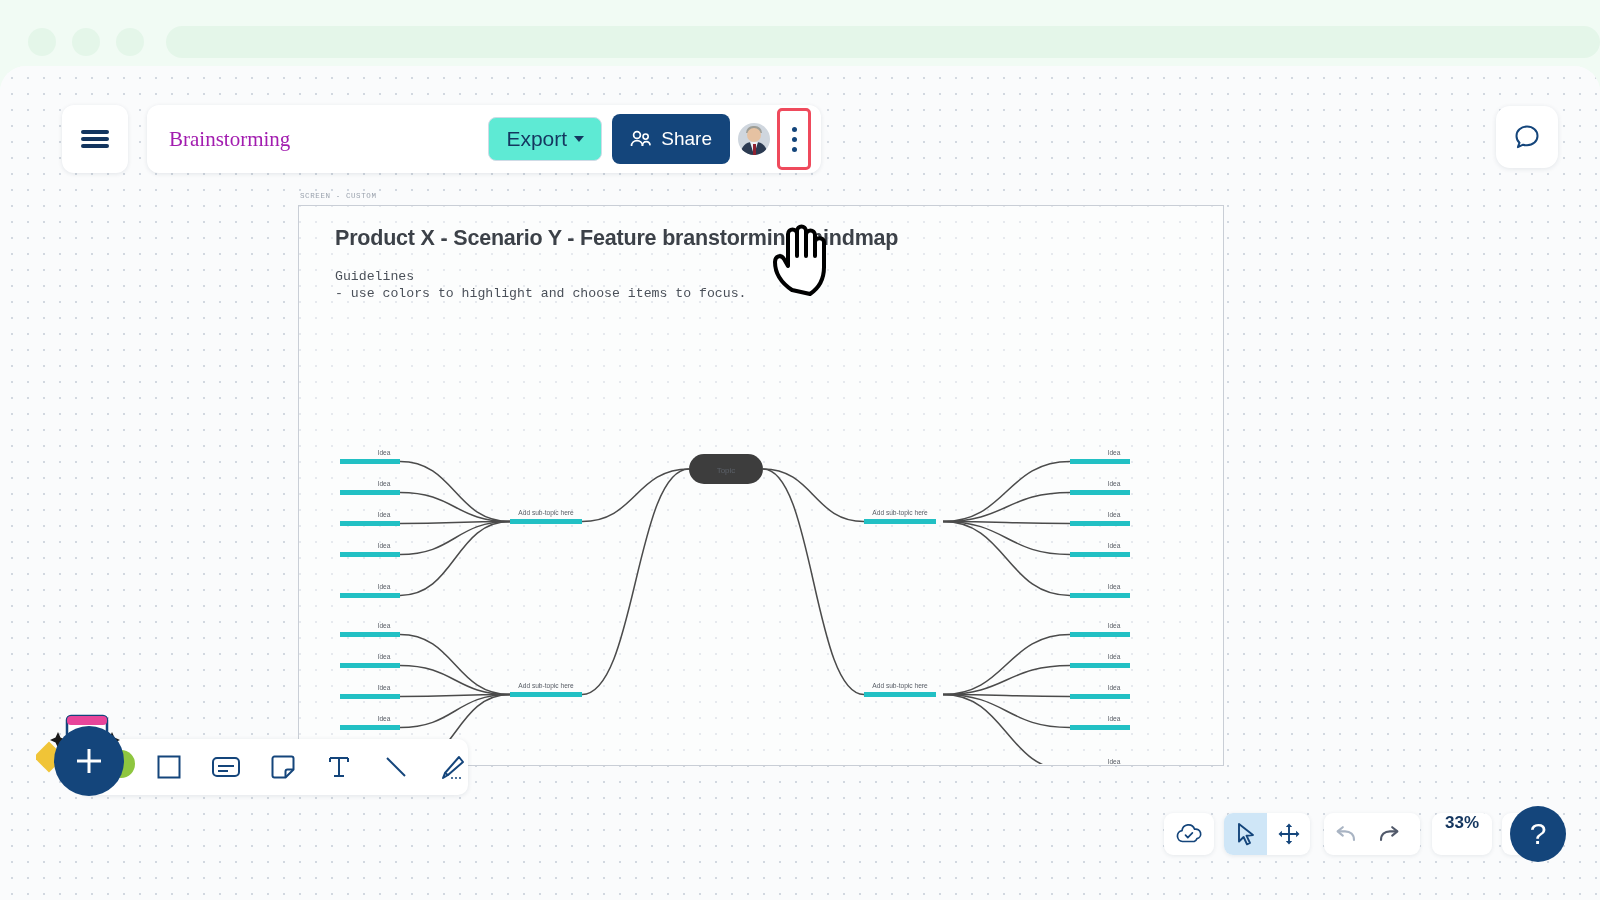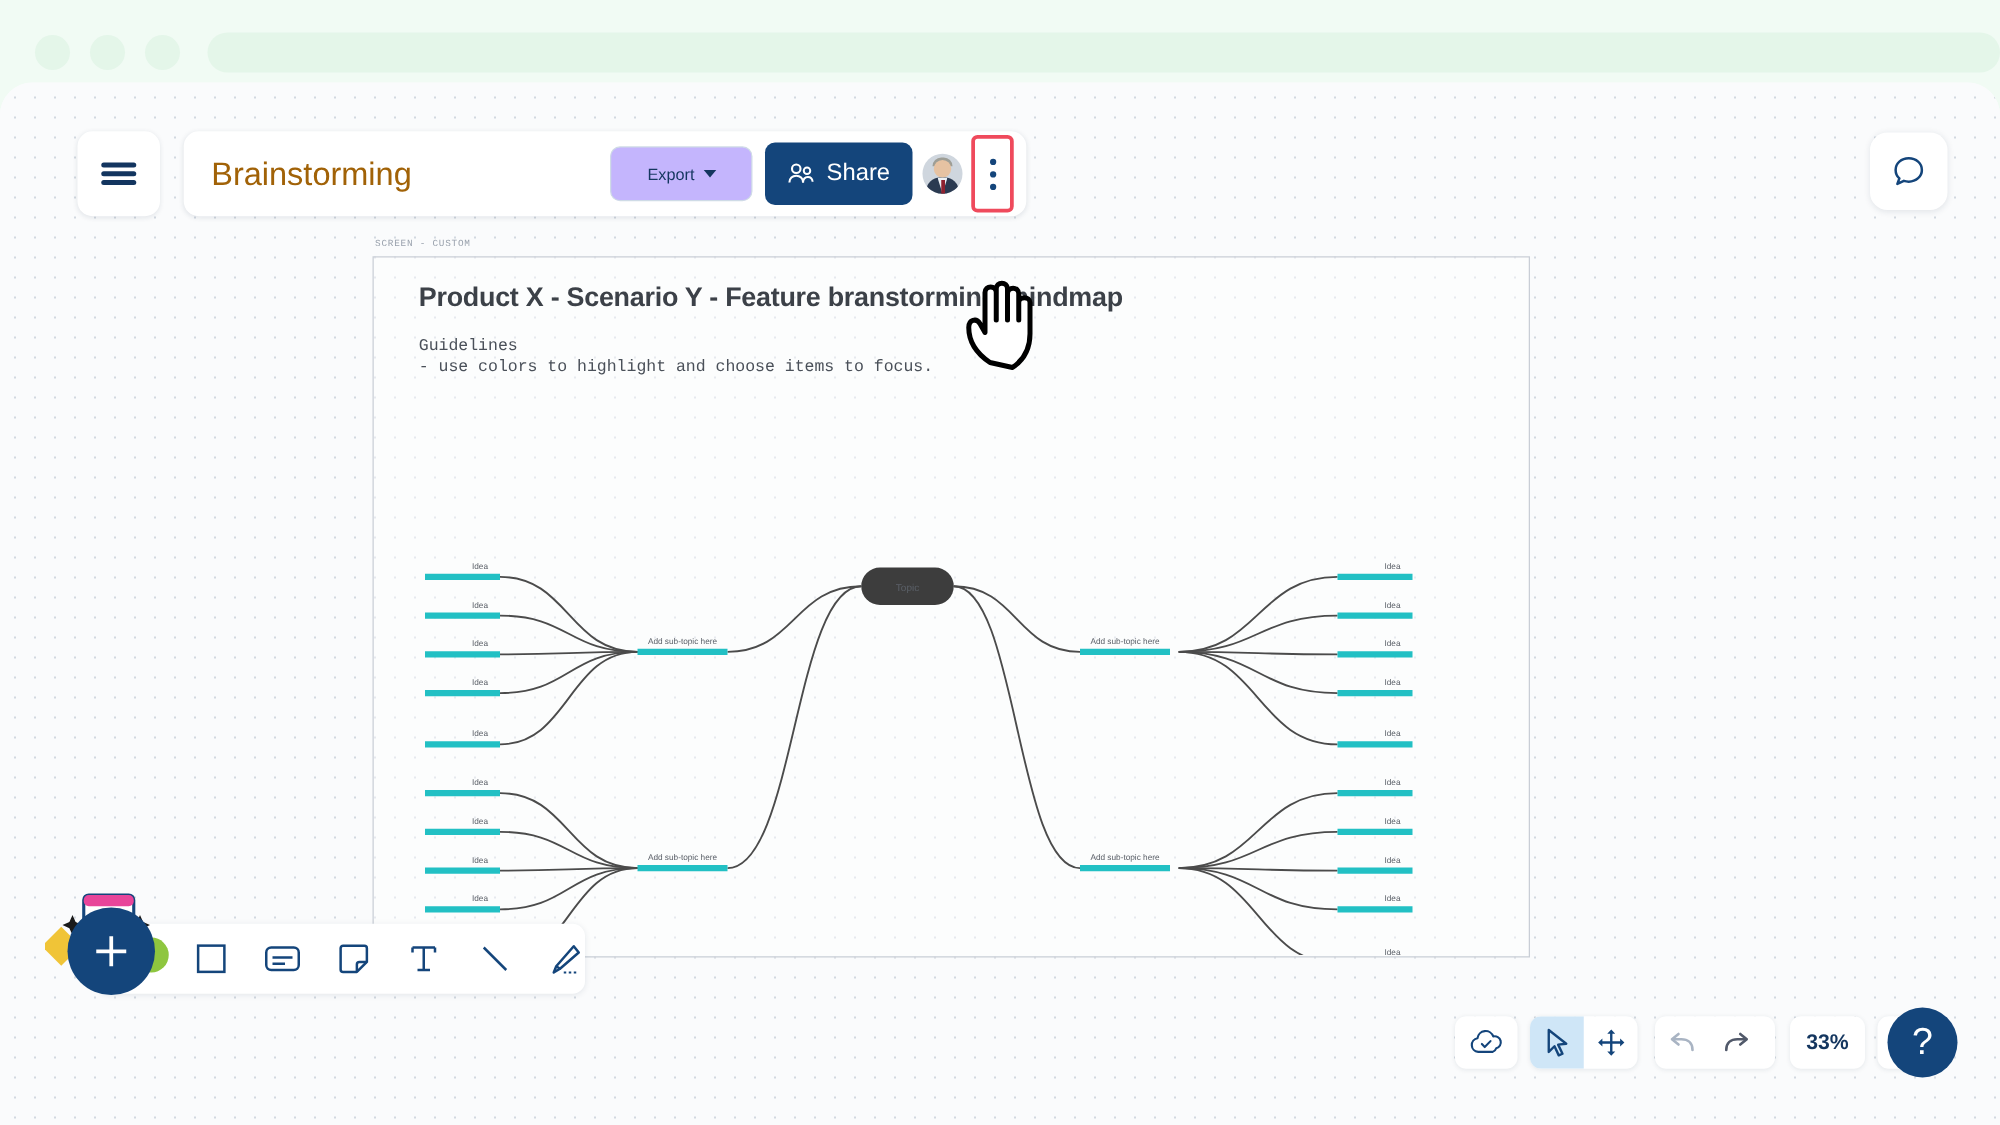--- a/index.html
+++ b/index.html
@@ -85,32 +85,33 @@
     width: 674px;
     height: 68px;
     background: #ffffff;
     border-radius: 12px;
     box-shadow: 0 1px 4px rgba(20,40,70,.10);
     display: flex;
     align-items: center;
   }
   #doc-title {
     margin-left: 22px;
-    font-size: 26px;
-    color: #a16207;
+    font-size: 21px;
+    color: #a21caf;
     flex: 1;
+    font-family: Liberation Serif, serif;
   }
   #export-button {
     height: 44px;
     min-width: 114px;
     border: 1px solid #cfdbe6;
     border-radius: 8px;
-    background: #c4b5fd;
+    background: #5eead4;
     color: #14365f;
-    font-size: 13px;
+    font-size: 21px;
     font-family: "Liberation Sans", sans-serif;
     display: flex;
     align-items: center;
     justify-content: center;
     gap: 7px;
     cursor: pointer;
     padding: 0 14px;
   }
   .caret-down {
     width: 0; height: 0;
@@ -276,21 +277,20 @@
 
   
   .ctl-group {
     position: absolute;
     top: 747px;
     height: 42px;
     background: #ffffff;
     border-radius: 9px;
     box-shadow: 0 1px 4px rgba(20,40,70,.09);
     display: flex;
-    align-items: center;
     overflow: hidden;
   }
   #save-status-group { right: 386px; width: 50px; justify-content: center; }
   #pointer-group { right: 290px; width: 86px; }
   #history-group { right: 180px; width: 96px; }
   #zoom-group { right: 108px; width: 60px; justify-content: center; }
   #keyboard-group { right: 46px; width: 52px; justify-content: center; }
 
   .ctl-btn { width: 43px; height: 42px; display:flex; align-items:center; justify-content:center; cursor:pointer; }
   .ctl-btn.active { background: #cfe6f7; }

